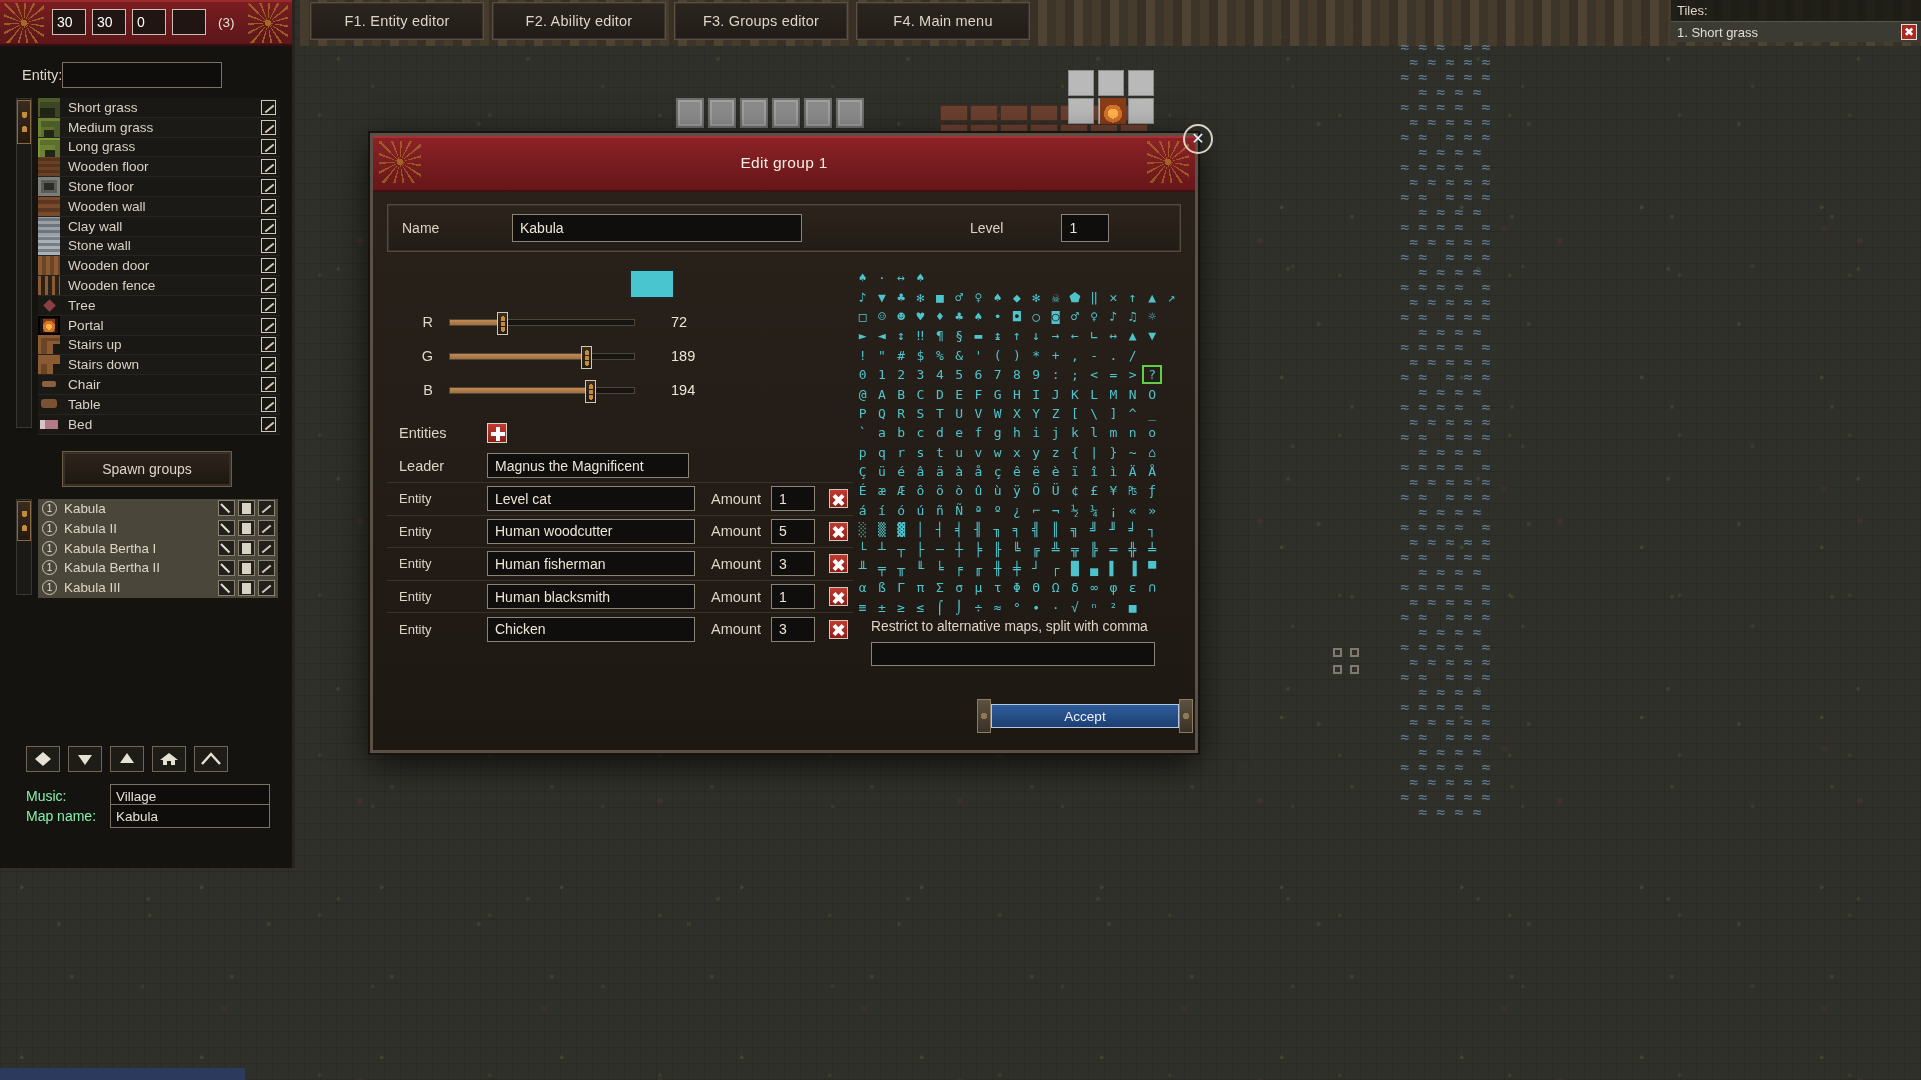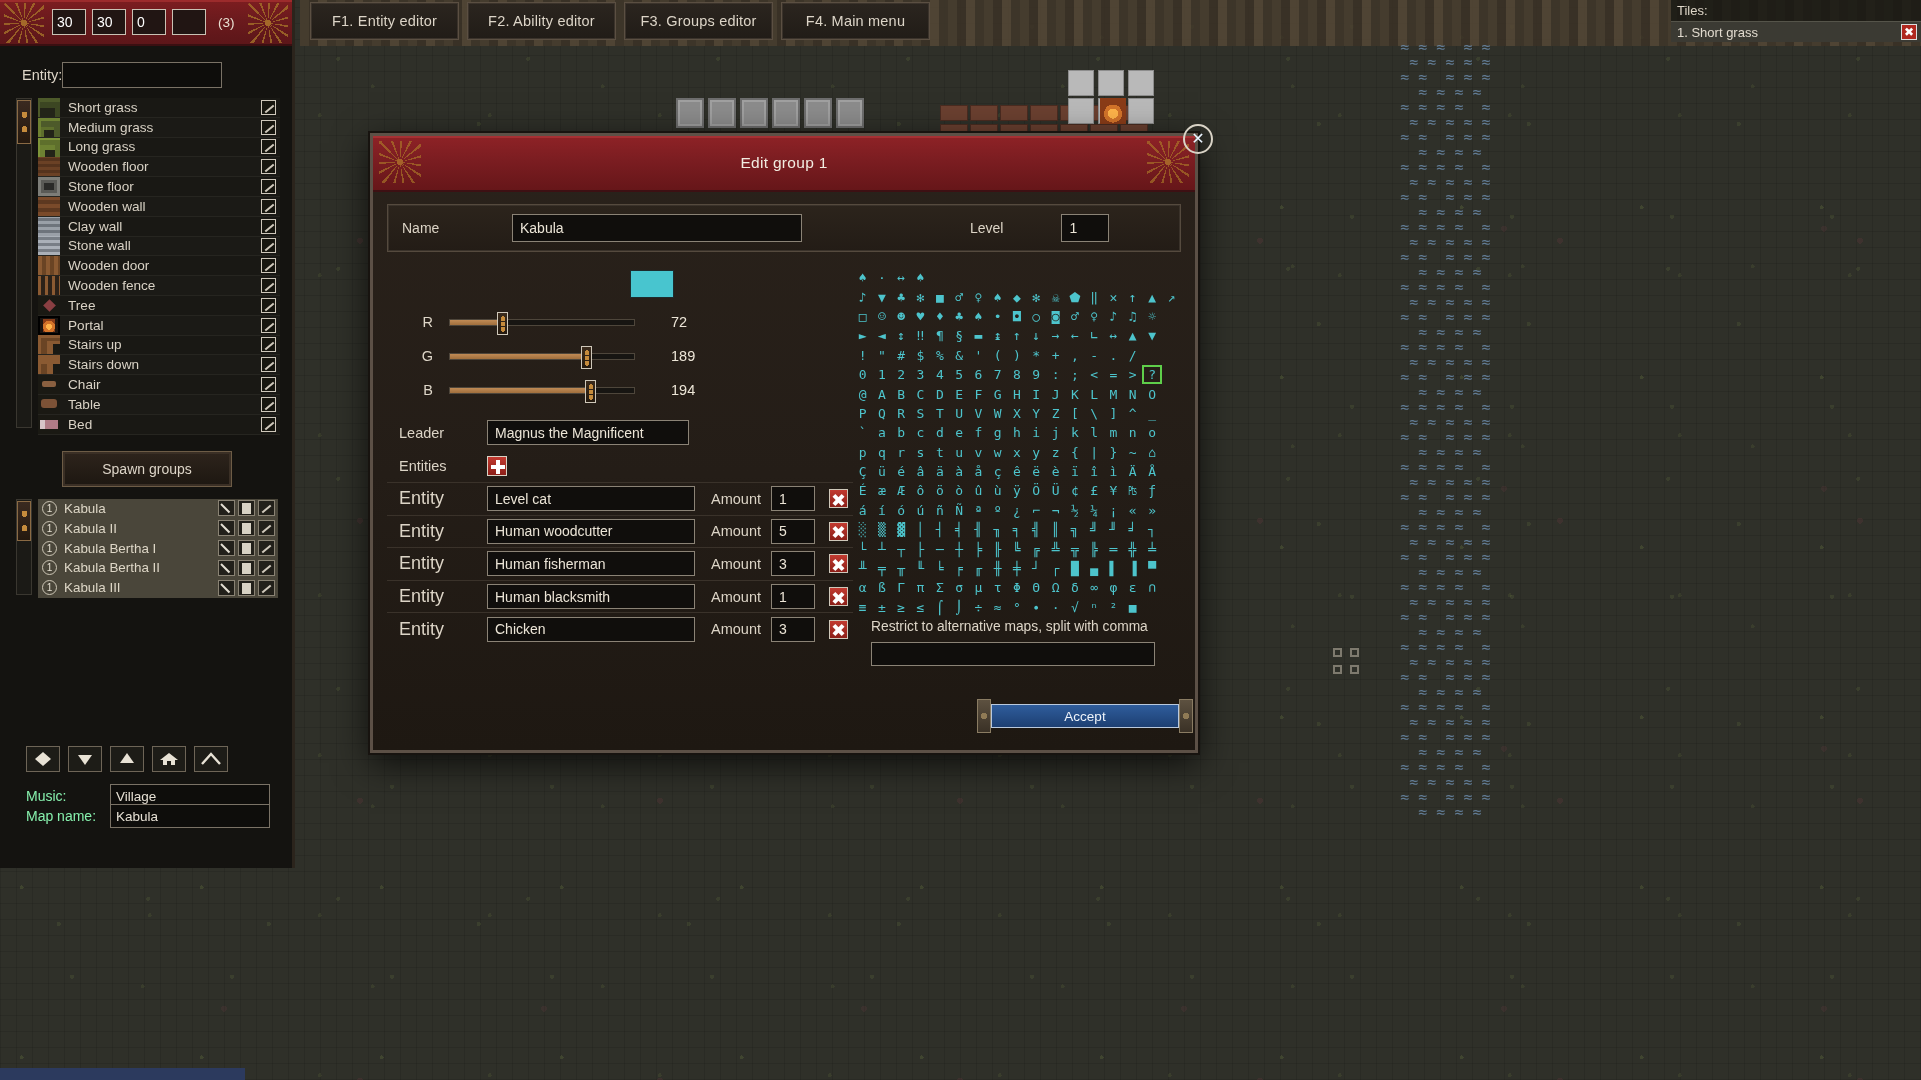--- a/index.html
+++ b/index.html
@@ -49,21 +49,21 @@
   .brick-blk { width: 28px; height: 16px; background:#6b4030; border:1px solid #4a2b20; }
   .wallblk { width: 26px; height: 26px; background:#b9b9b9; border:1px solid #8d8d8d; }
 
   
   .tree-col { position: absolute; }
   .tree-glyph { color:#6e8fb0; font-size: 15px; line-height: 15px; font-family:"DejaVu Sans Mono", monospace; opacity:.8; }
 
   
   .tabbar { position: absolute; left: 310px; top: 2px; display: flex; gap: 8px; z-index: 5; }
   .tabbtn {
-    width: 149px; height: 38px;
+    width: 174px; height: 38px;
     background: linear-gradient(180deg,#2b251f,#211c17);
     border: 1px solid #5b4f42;
     box-shadow: inset 0 0 0 1px #3b332b;
     color: #ddd5c8; font-size: 14.5px;
     display: flex; align-items: center; justify-content: center;
     letter-spacing: .2px;
     cursor: pointer;
   }
 
   
@@ -315,21 +315,21 @@
     width: 20px; height: 20px; background: linear-gradient(180deg,#c23a30,#8c1f18);
     border:1px solid #d8d2c4; position:relative; cursor:pointer;
   }
   .add-btn::before{content:"";position:absolute;left:8px;top:3px;width:4px;height:14px;background:#fff;}
   .add-btn::after{content:"";position:absolute;left:3px;top:8px;width:14px;height:4px;background:#fff;}
 
   .ent-line {
     display:flex; align-items:center; height: 32.6px;
     border-top: 1px solid #3a322a;
   }
-  .ent-line .flabel { color:#dcd4c6; font-size:18px; width: 100px; padding-left: 12px; }
+  .ent-line .flabel { color:#dcd4c6; font-size:13px; width: 100px; padding-left: 12px; }
   .ent-name-in { width: 208px; height: 25px; }
   .amt-lbl { color:#dcd4c6; font-size:14.5px; margin-left: 16px; margin-right: 10px; }
   .amt-in { width: 44px; height: 25px; }
   .del-btn {
     width: 19px; height: 19px; margin-left: 14px;
     background: linear-gradient(180deg,#c23a30,#8c1f18);
     border:1px solid #cfc8ba; position:relative; cursor:pointer;
   }
   .del-btn::before, .del-btn::after {
     content:""; position:absolute; left:2px; top:7.5px; width:13px; height:4px; background:#fff;
@@ -750,26 +750,26 @@
                 <div class="slider-track">
                   <div class="slider-fill" style="width:76%"></div>
                   <div class="slider-knob" style="left:calc(76% - 5px)"></div>
                 </div>
                 <div class="slider-val">194</div>
               </div>
             </div>
 
           <div style="height:10px"></div>
           <div class="form-row">
+            <div class="flabel">Entities</div>
+            <div class="add-btn"></div>
+          </div>
+          <div class="form-row">
             <div class="flabel">Leader</div>
             <div class="tinput leader-input">Magnus the Magnificent</div>
-          </div>
-          <div class="form-row">
-            <div class="flabel">Entities</div>
-            <div class="add-btn"></div>
           </div>
 
           <div id="entity-lines">
               <div class="ent-line">
                 <div class="flabel">Entity</div>
                 <div class="tinput ent-name-in">Level cat</div>
                 <div class="amt-lbl">Amount</div>
                 <div class="tinput amt-in">1</div>
                 <div class="del-btn"></div>
               </div>

